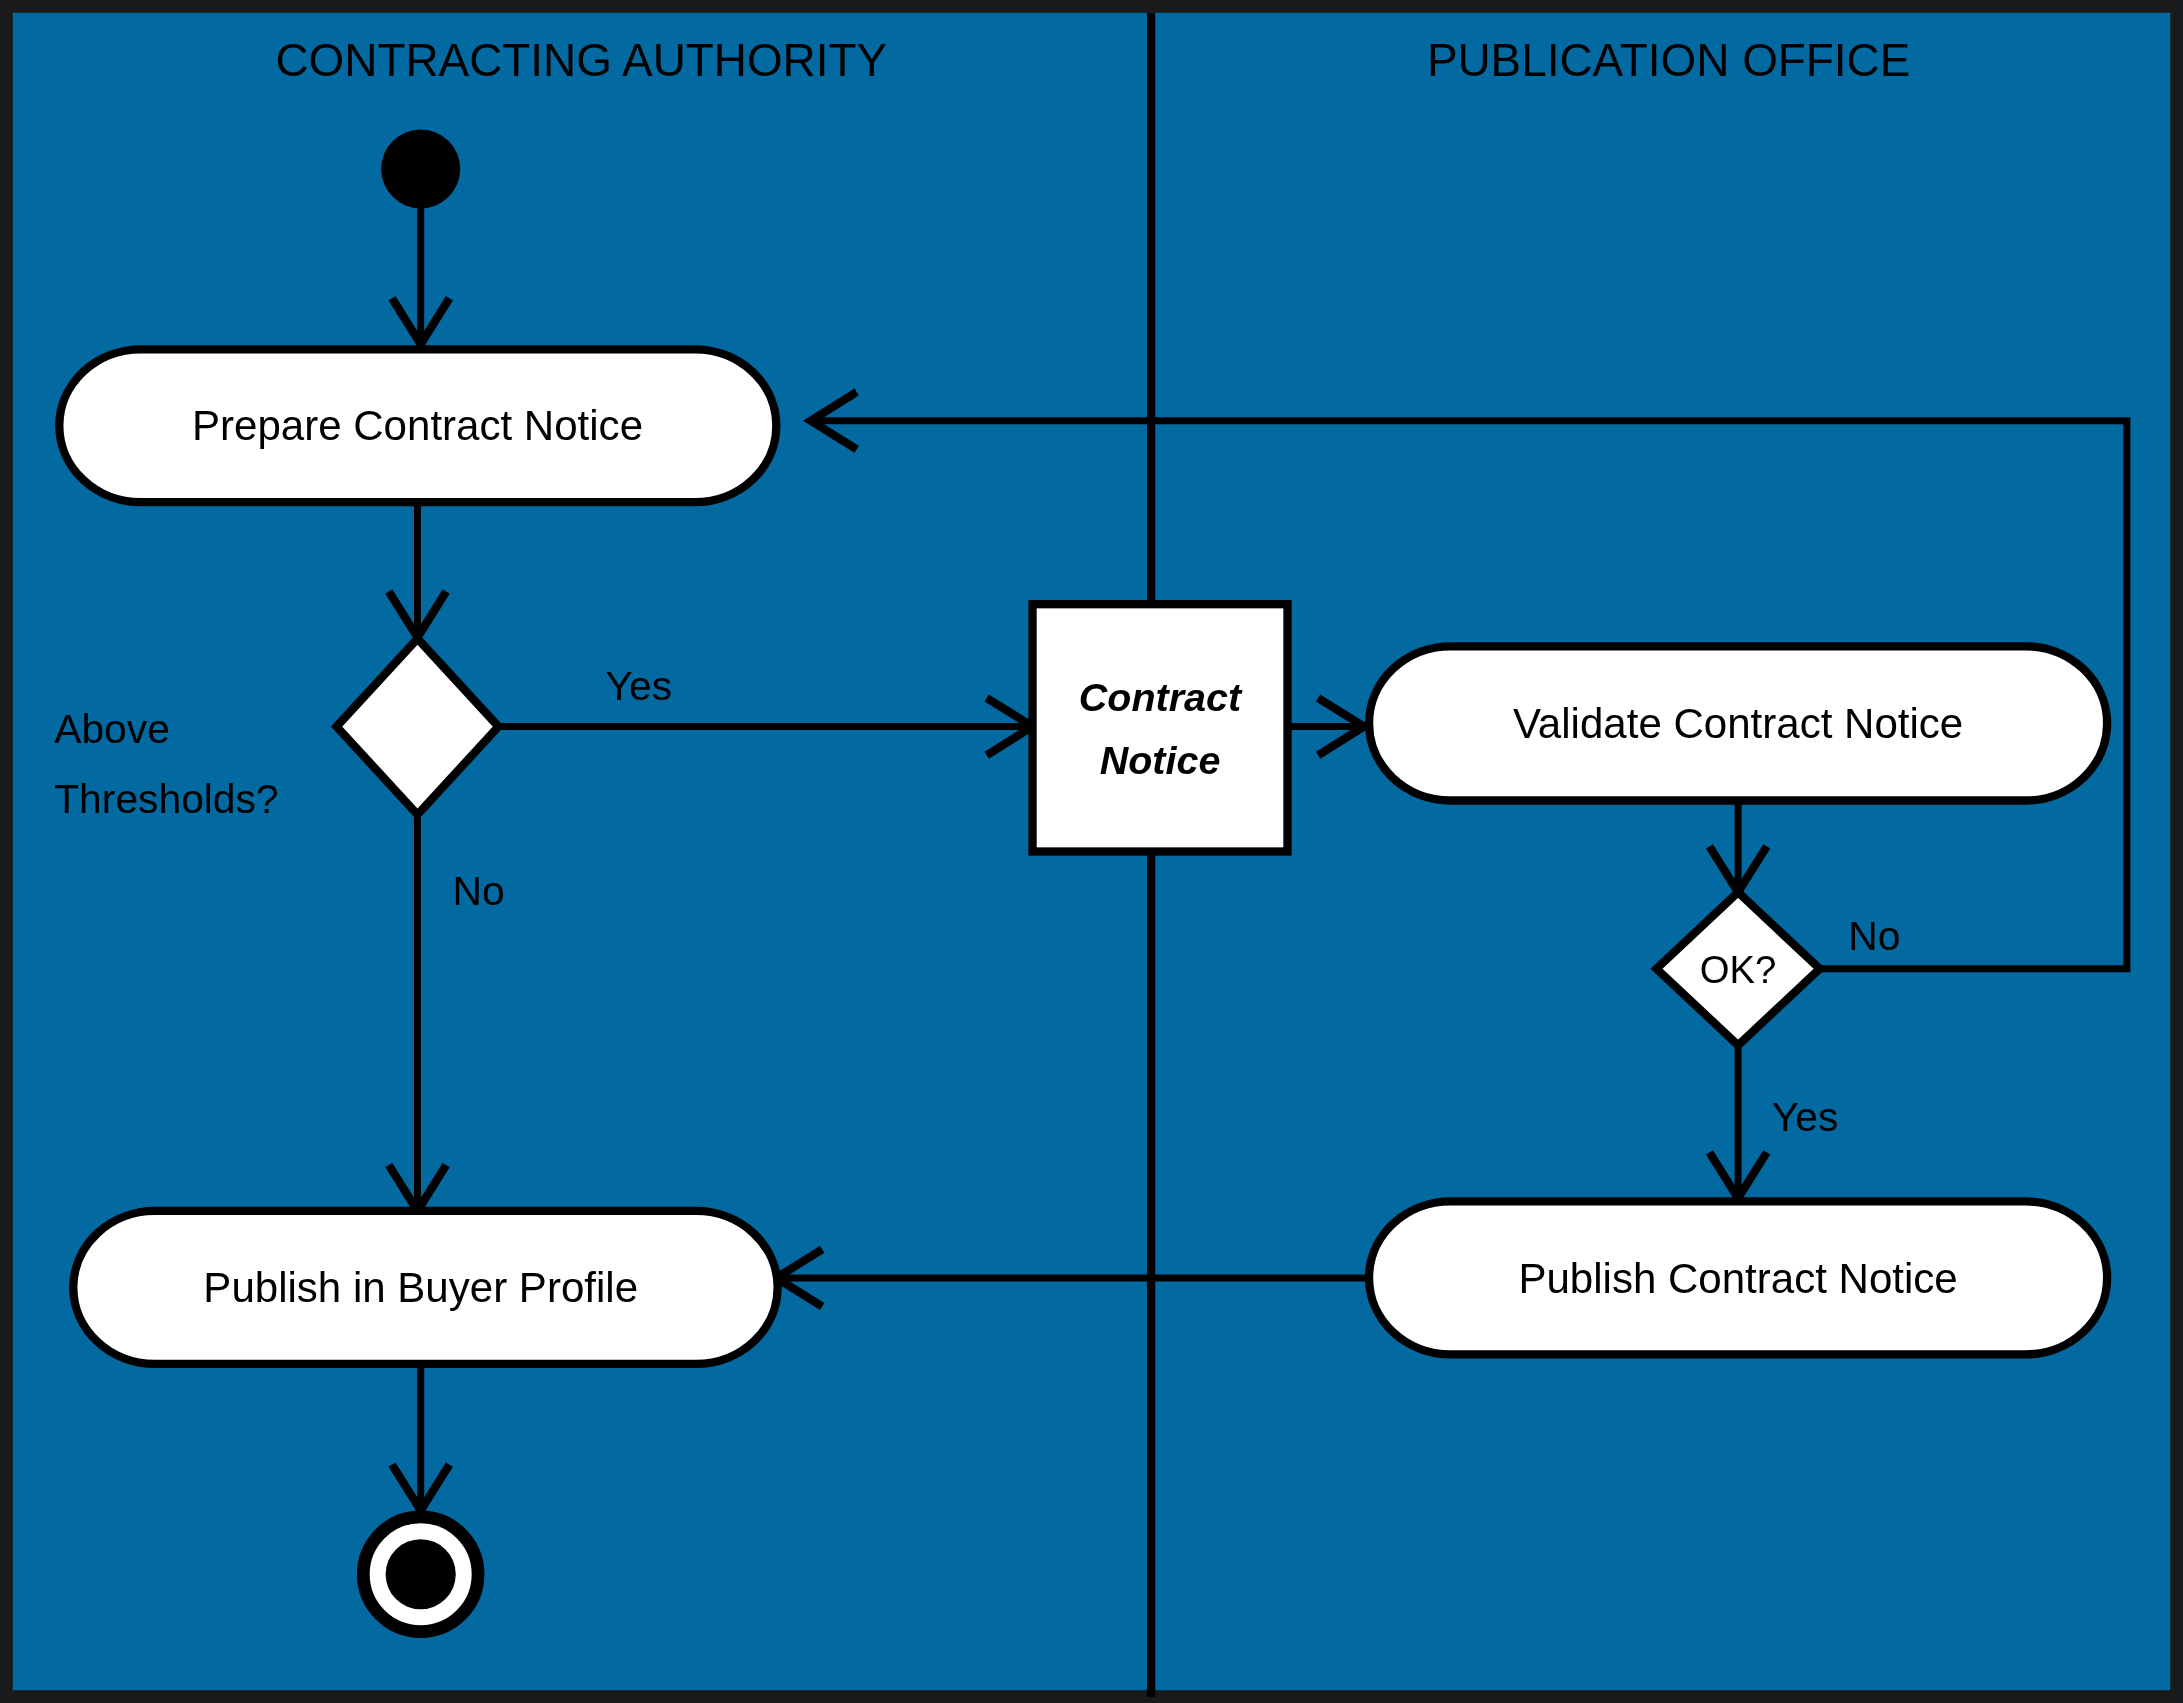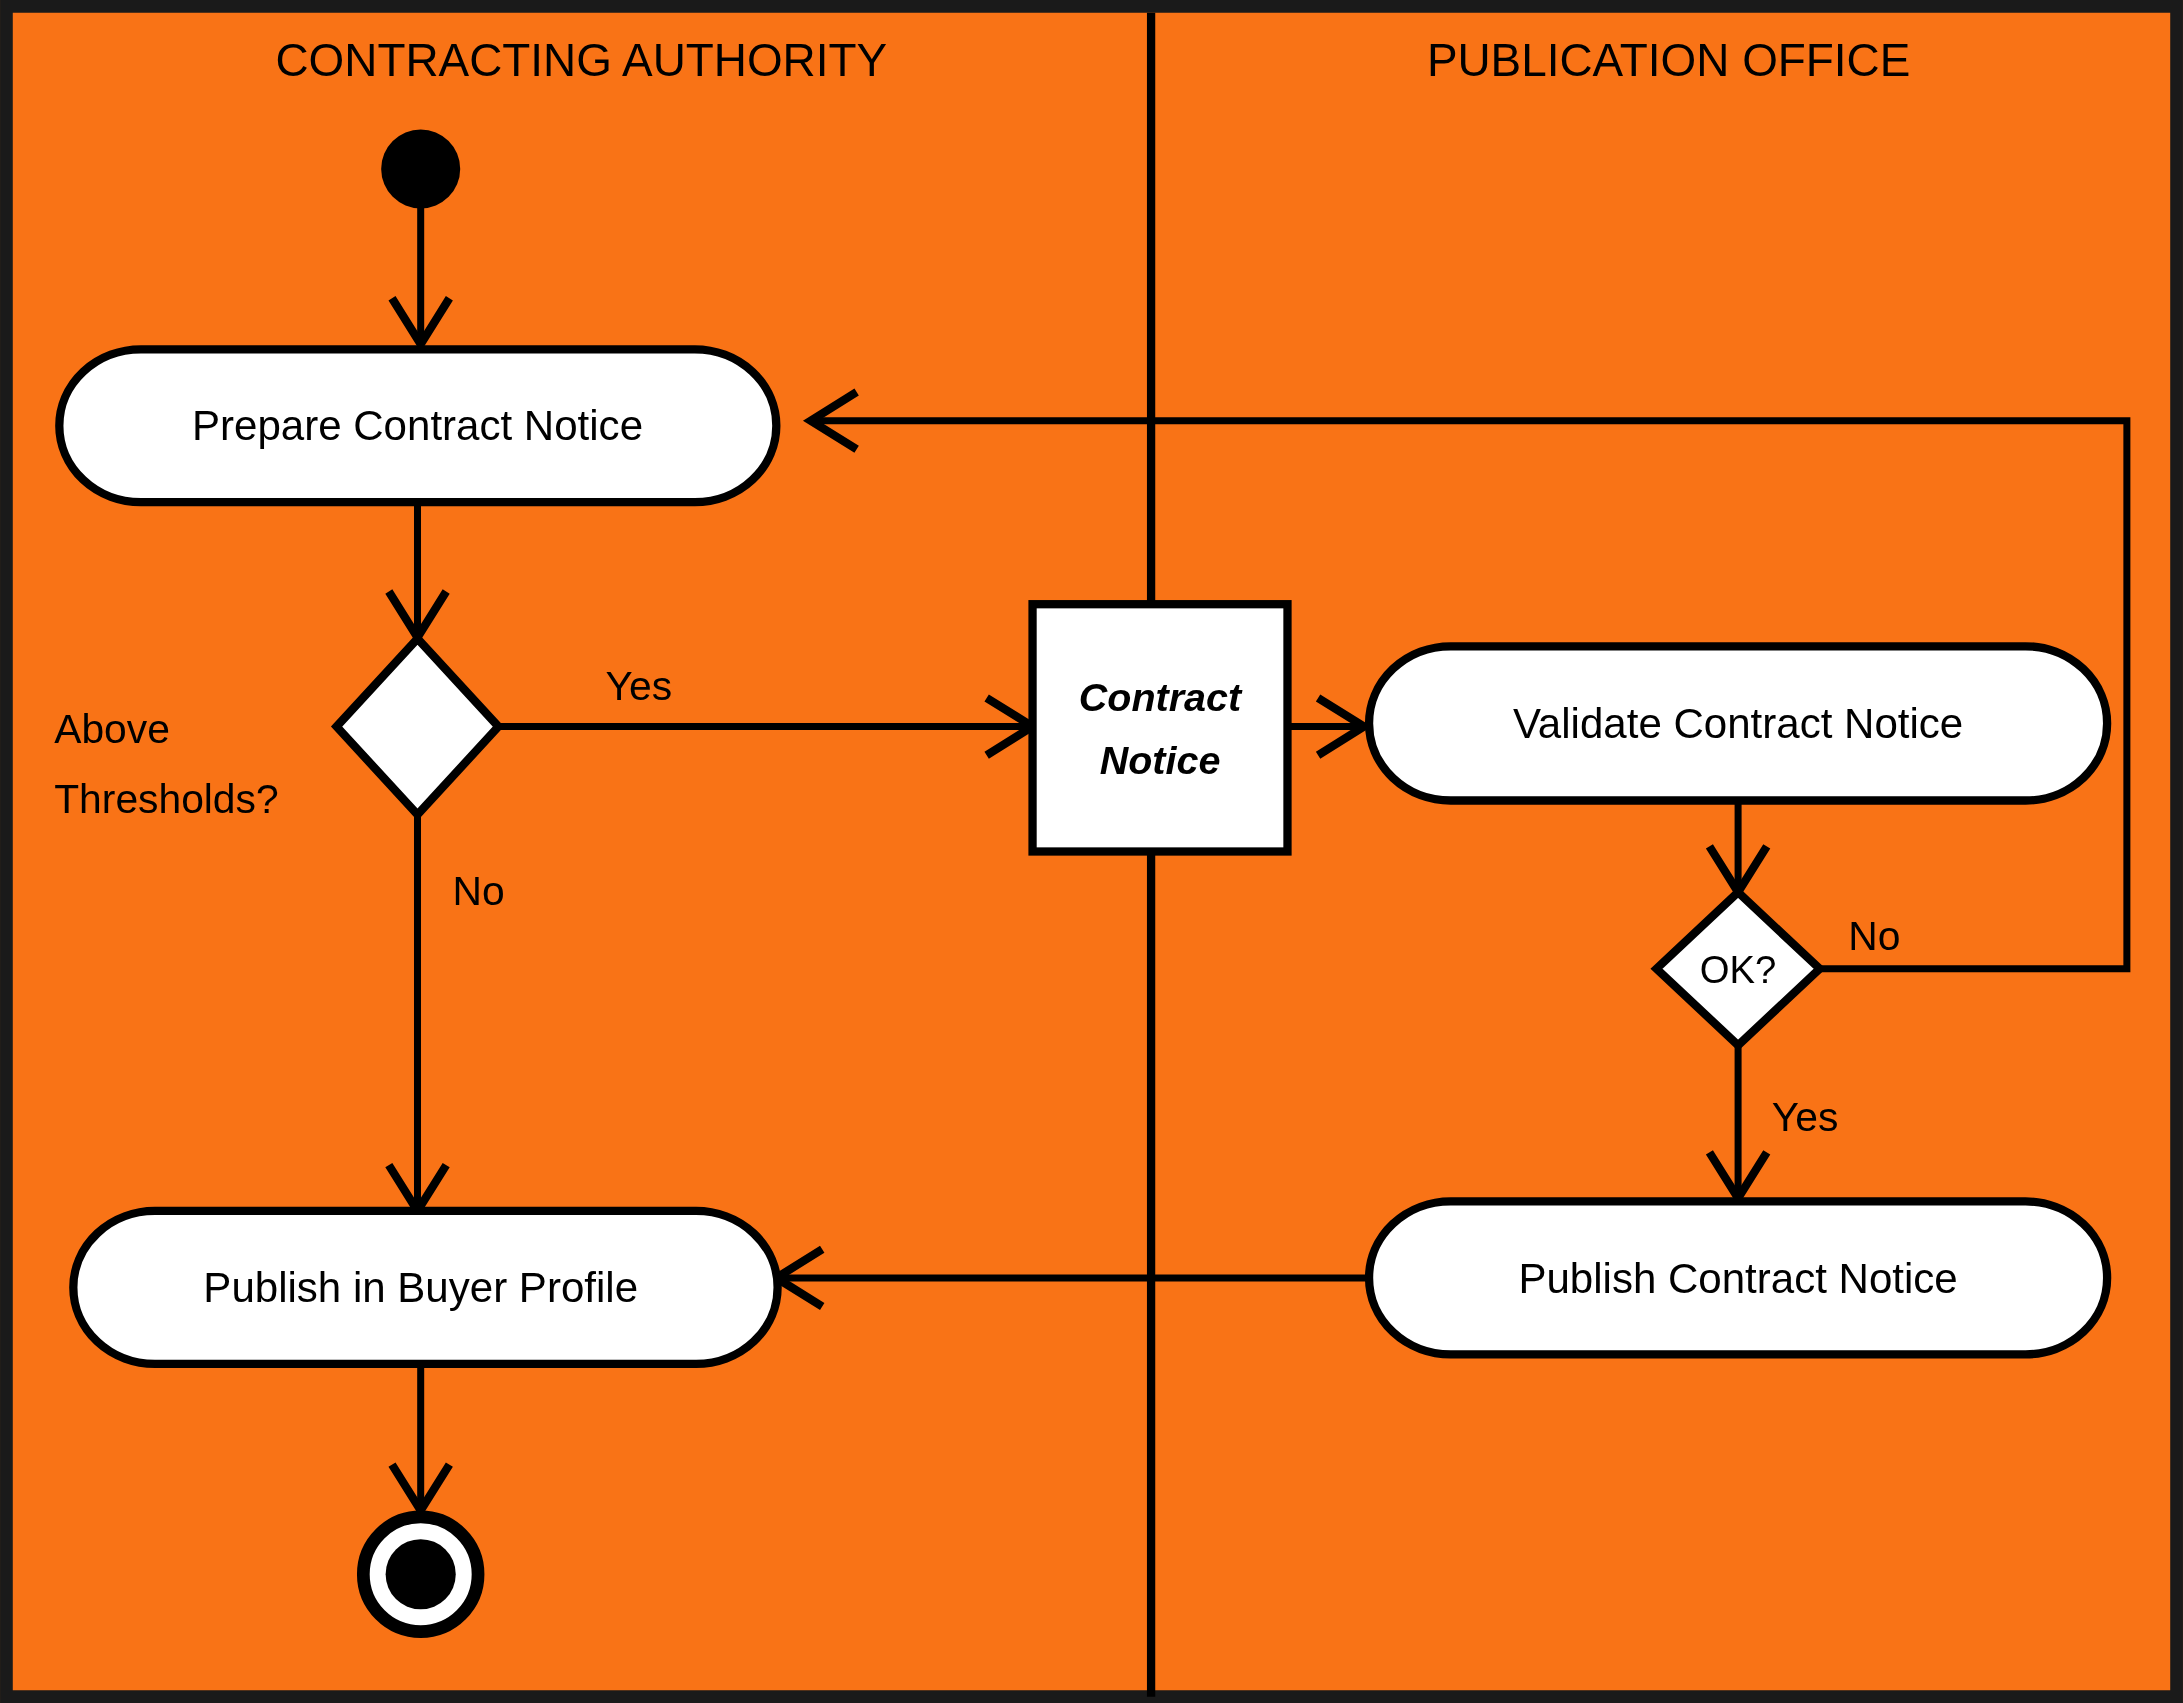--- a/index.html
+++ b/index.html
@@ -4,21 +4,21 @@
 <style>
   html, body {
     margin: 0;
     padding: 0;
     background: #ffffff;
   }
   #stage {
     position: relative;
     width: 2183px;
     height: 1703px;
-    background: #f97316;
+    background: #0369a1;
     overflow: hidden;
     font-family: "Liberation Sans", "DejaVu Sans", sans-serif;
   }
   #diagram-svg {
     position: absolute;
     left: 0;
     top: 0;
     width: 2183px;
     height: 1703px;
   }

